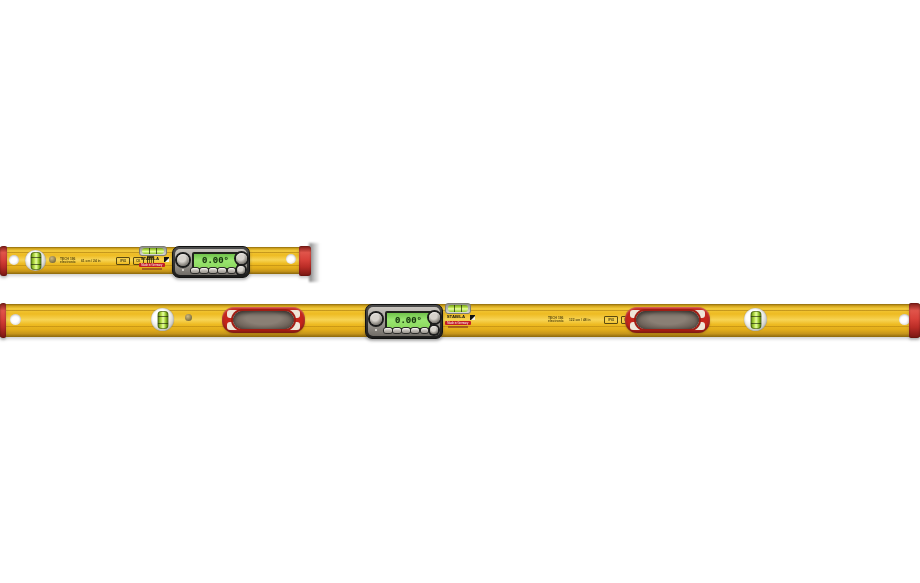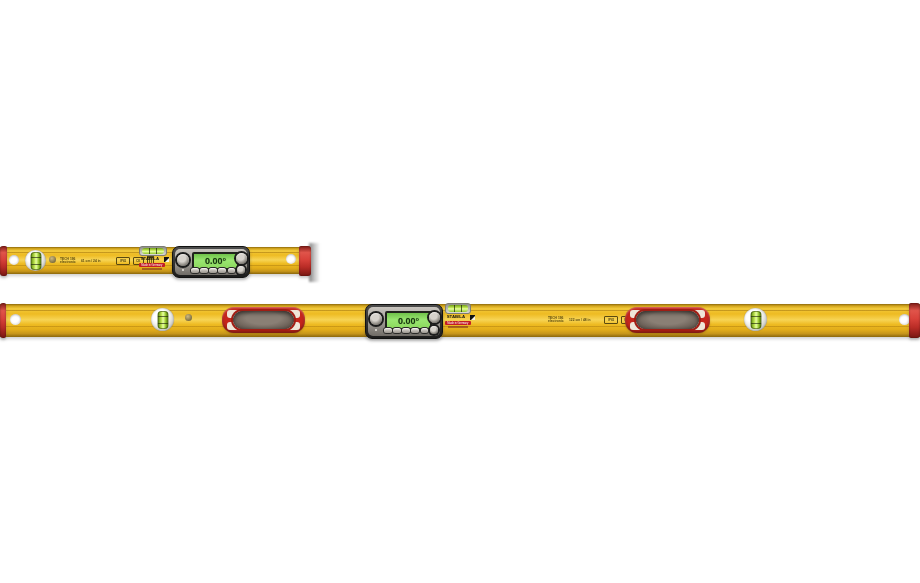--- a/index.html
+++ b/index.html
@@ -58,21 +58,21 @@
     background:linear-gradient(to bottom,#c9c5bf,#8e8a84 70%,#6f6b66);}
   .btn-round{position:absolute;border-radius:50%;
     background:radial-gradient(circle at 42% 35%, #d6d2cc 0 35%, #9a968f 60%, #3a3833);
     box-shadow:0 0 0 2px #1c1c1c, inset 0 1px 1px rgba(255,255,255,.5);}
   .btn-oval{position:absolute;border-radius:4px;
     background:linear-gradient(to bottom,#e4e0da,#9a958e);
     box-shadow:0 0 0 1px #2a2a28, inset 0 1px 1px rgba(255,255,255,.6);}
   .lcd{position:absolute;border:2px solid #20231c;border-radius:2px;
     background:linear-gradient(to bottom,#6fc24a,#9ae671 45%,#8cd95e);
     display:flex;align-items:center;justify-content:center;
-    font-family:Liberation Sans, sans-serif;font-weight:bold;color:#16350f;
+    font-family:Liberation Mono, monospace;font-weight:bold;color:#16350f;
     text-shadow:0 0 1px rgba(20,50,10,.4);}
   .lcd-dot{position:absolute;width:2px;height:2px;border-radius:50%;background:#e8e6e0;}
 
   .logo-block{position:absolute;display:flex;flex-direction:column;align-items:center;}
   .brand-row{display:flex;align-items:center;height:6px;}
   .brand-text{font-size:7px;font-weight:bold;color:#17170f;letter-spacing:0;
     transform:scale(.62);transform-origin:center center;white-space:nowrap;line-height:6px;}
   .logo-mark{width:5px;height:5px;background:#121210;position:relative;margin-left:0px;}
   .logo-mark::after{content:"";position:absolute;right:0;bottom:0;
     border-left:4px solid transparent;border-bottom:4px solid #f4f2ea;}

